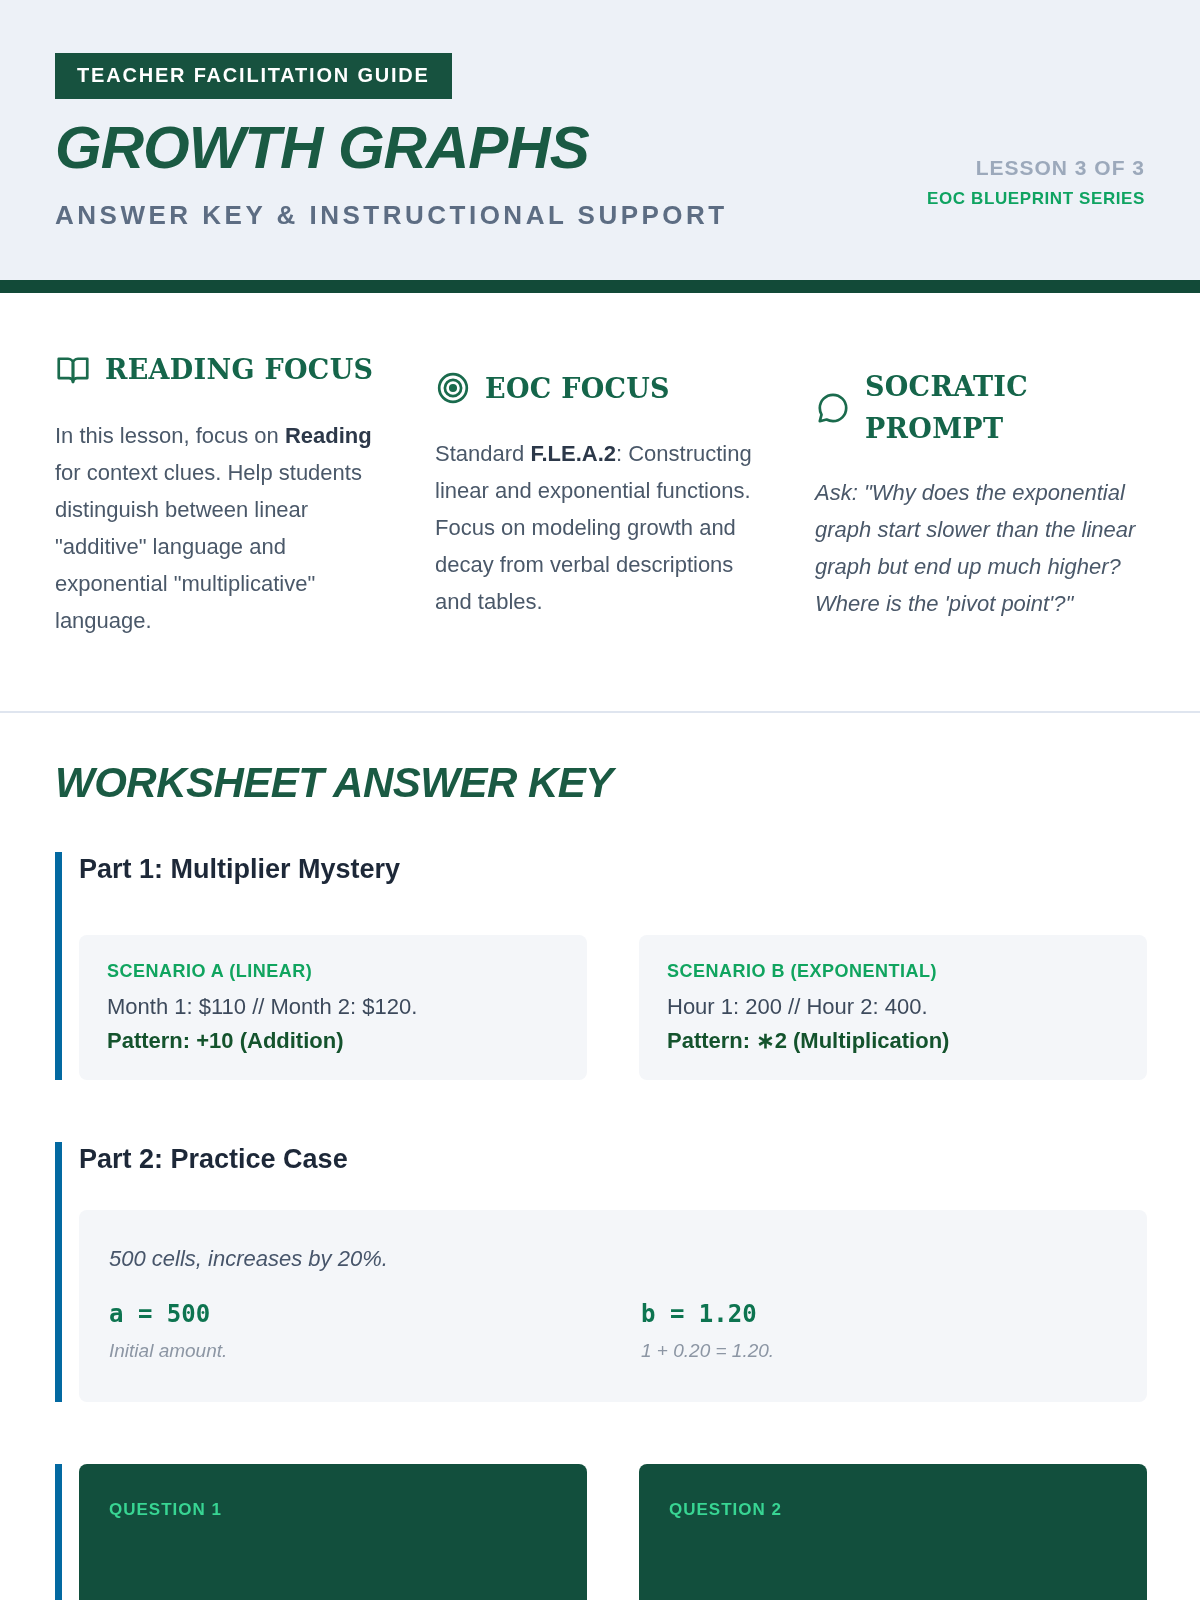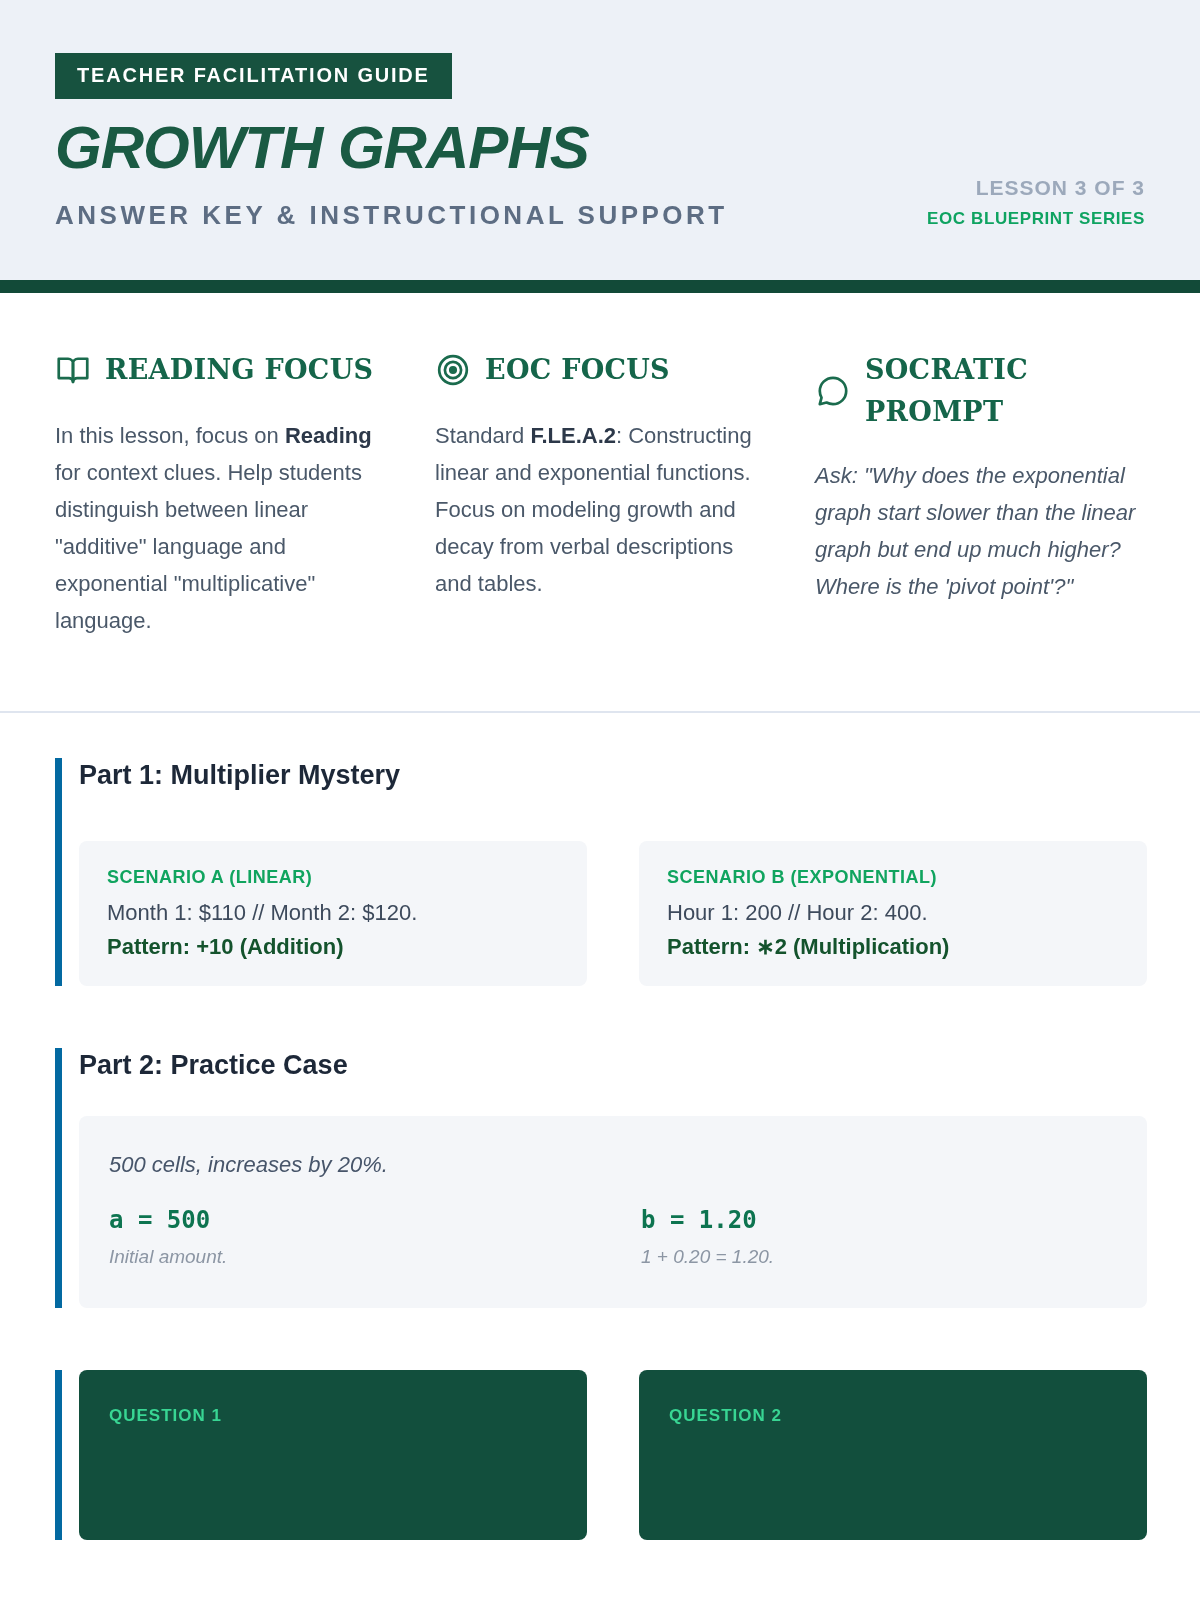--- a/index.html
+++ b/index.html
@@ -39,21 +39,21 @@
   .subtitle {
     margin-top: 18px;
     font-size: 26px;
     font-weight: bold;
     letter-spacing: 3.5px;
     color: #5d6d83;
   }
   .header-meta {
     position: absolute;
     right: 55px;
-    top: 176px;
+    top: 156px;
     text-align: right;
   }
   .lesson-label {
     font-size: 21px;
     font-weight: bold;
     letter-spacing: 1px;
     color: #9ca9bb;
   }
   .series-label {
     margin-top: 9px;
@@ -69,20 +69,21 @@
     background: #124a38;
   }
 
   
   .intro {
     margin-top: 13px;
     padding: 56px 53px 72px 55px;
     border-bottom: 2px solid #dfe5ef;
     display: flex;
     gap: 48px;
+    align-items: center;
   }
   .intro-col { flex: 1 1 0; }
   .col-head {
     display: flex;
     align-items: center;
     gap: 14px;
     color: #15654a;
   }
   .col-head .icn { flex: 0 0 auto; width: 36px; height: 36px; color: #1a6b4d; }
   .col-head .icn svg { width: 36px; height: 36px; display: block; }
@@ -260,20 +261,21 @@
         </svg>
       </span>
       <h2>SOCRATIC PROMPT</h2>
     </div>
     <p class="col-quote">Ask: "Why does the exponential graph start slower than the linear graph but end up much higher? Where is the 'pivot point'?"</p>
   </div>
 
 </div>
 
 <div class="worksheet">
+  <div class="ws-title">WORKSHEET ANSWER KEY</div>
 
   <div class="part">
     <h3>Part 1: Multiplier Mystery</h3>
     <div class="two-col">
       <div class="scenario-card">
         <div class="scenario-label">SCENARIO A (LINEAR)</div>
         <div class="scenario-detail">Month 1: $110 // Month 2: $120.</div>
         <div class="scenario-pattern">Pattern: +10 (Addition)</div>
       </div>
       <div class="scenario-card">

